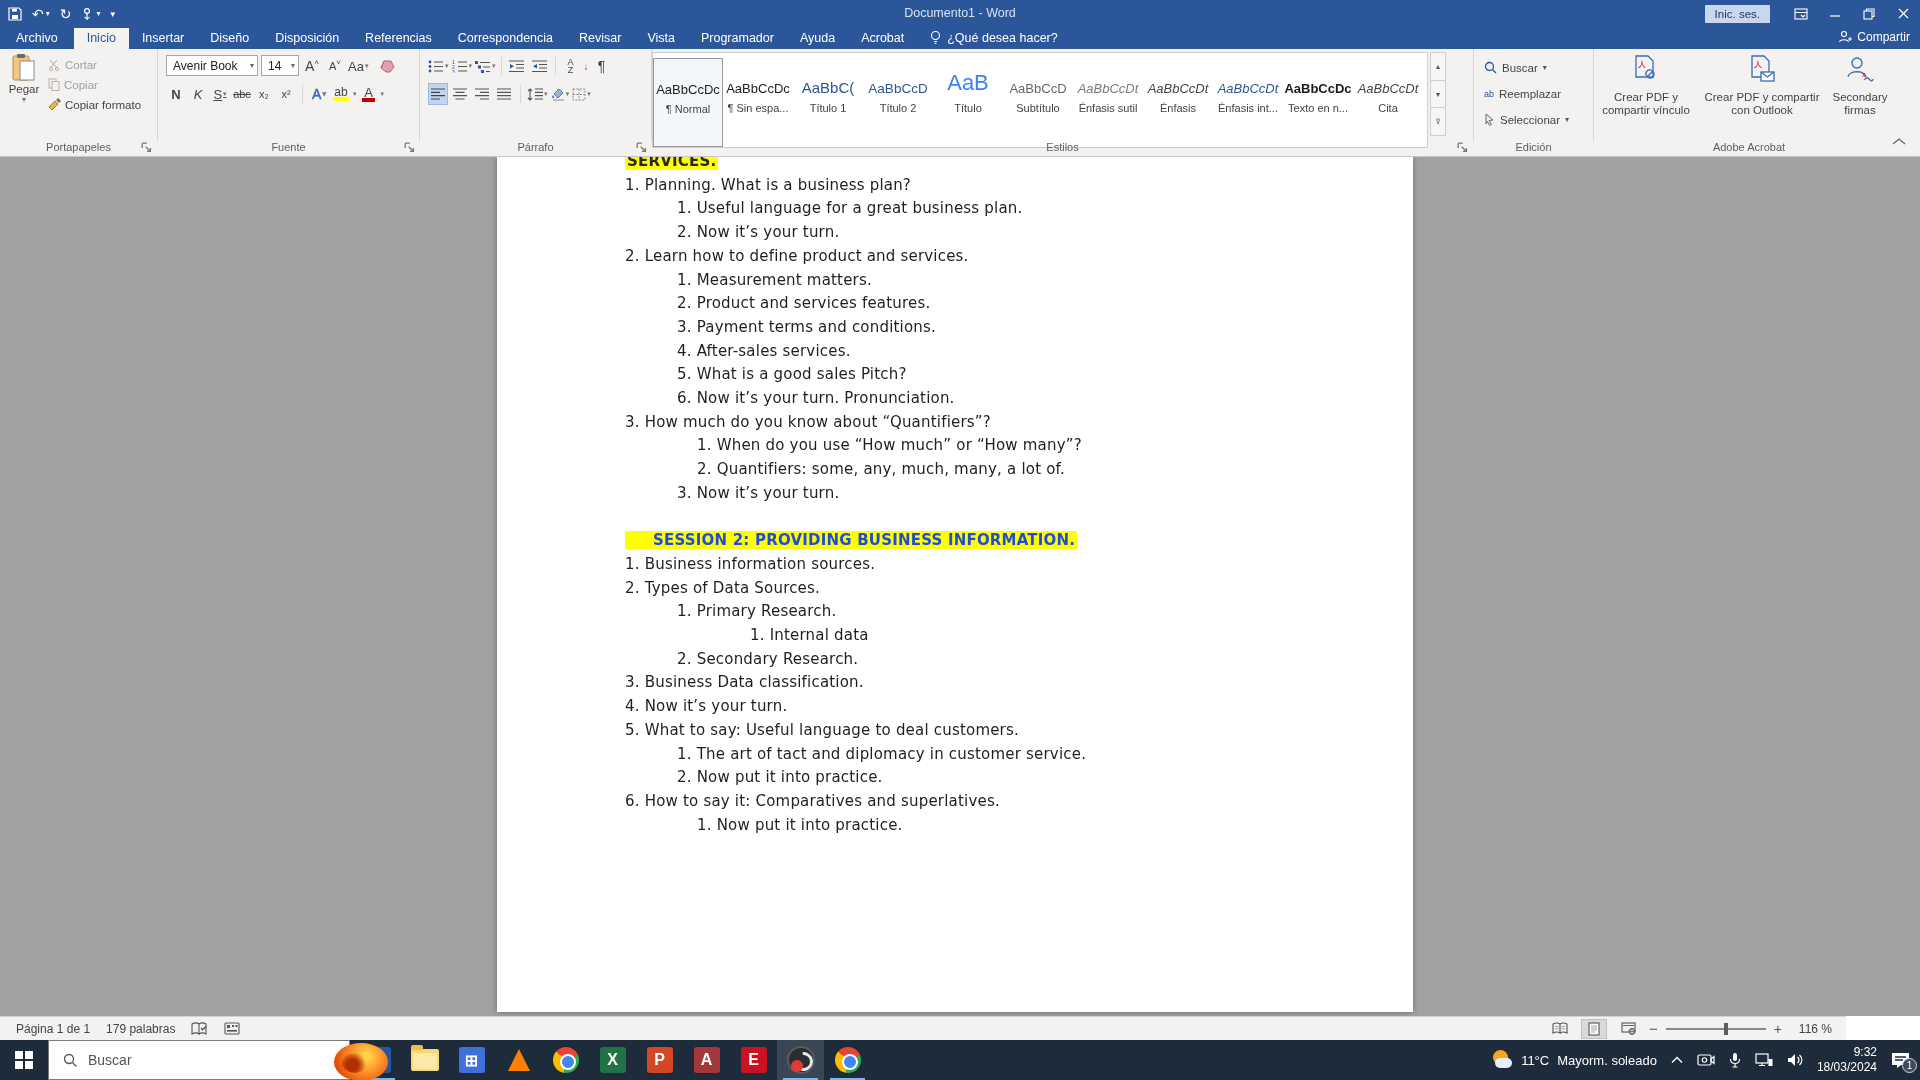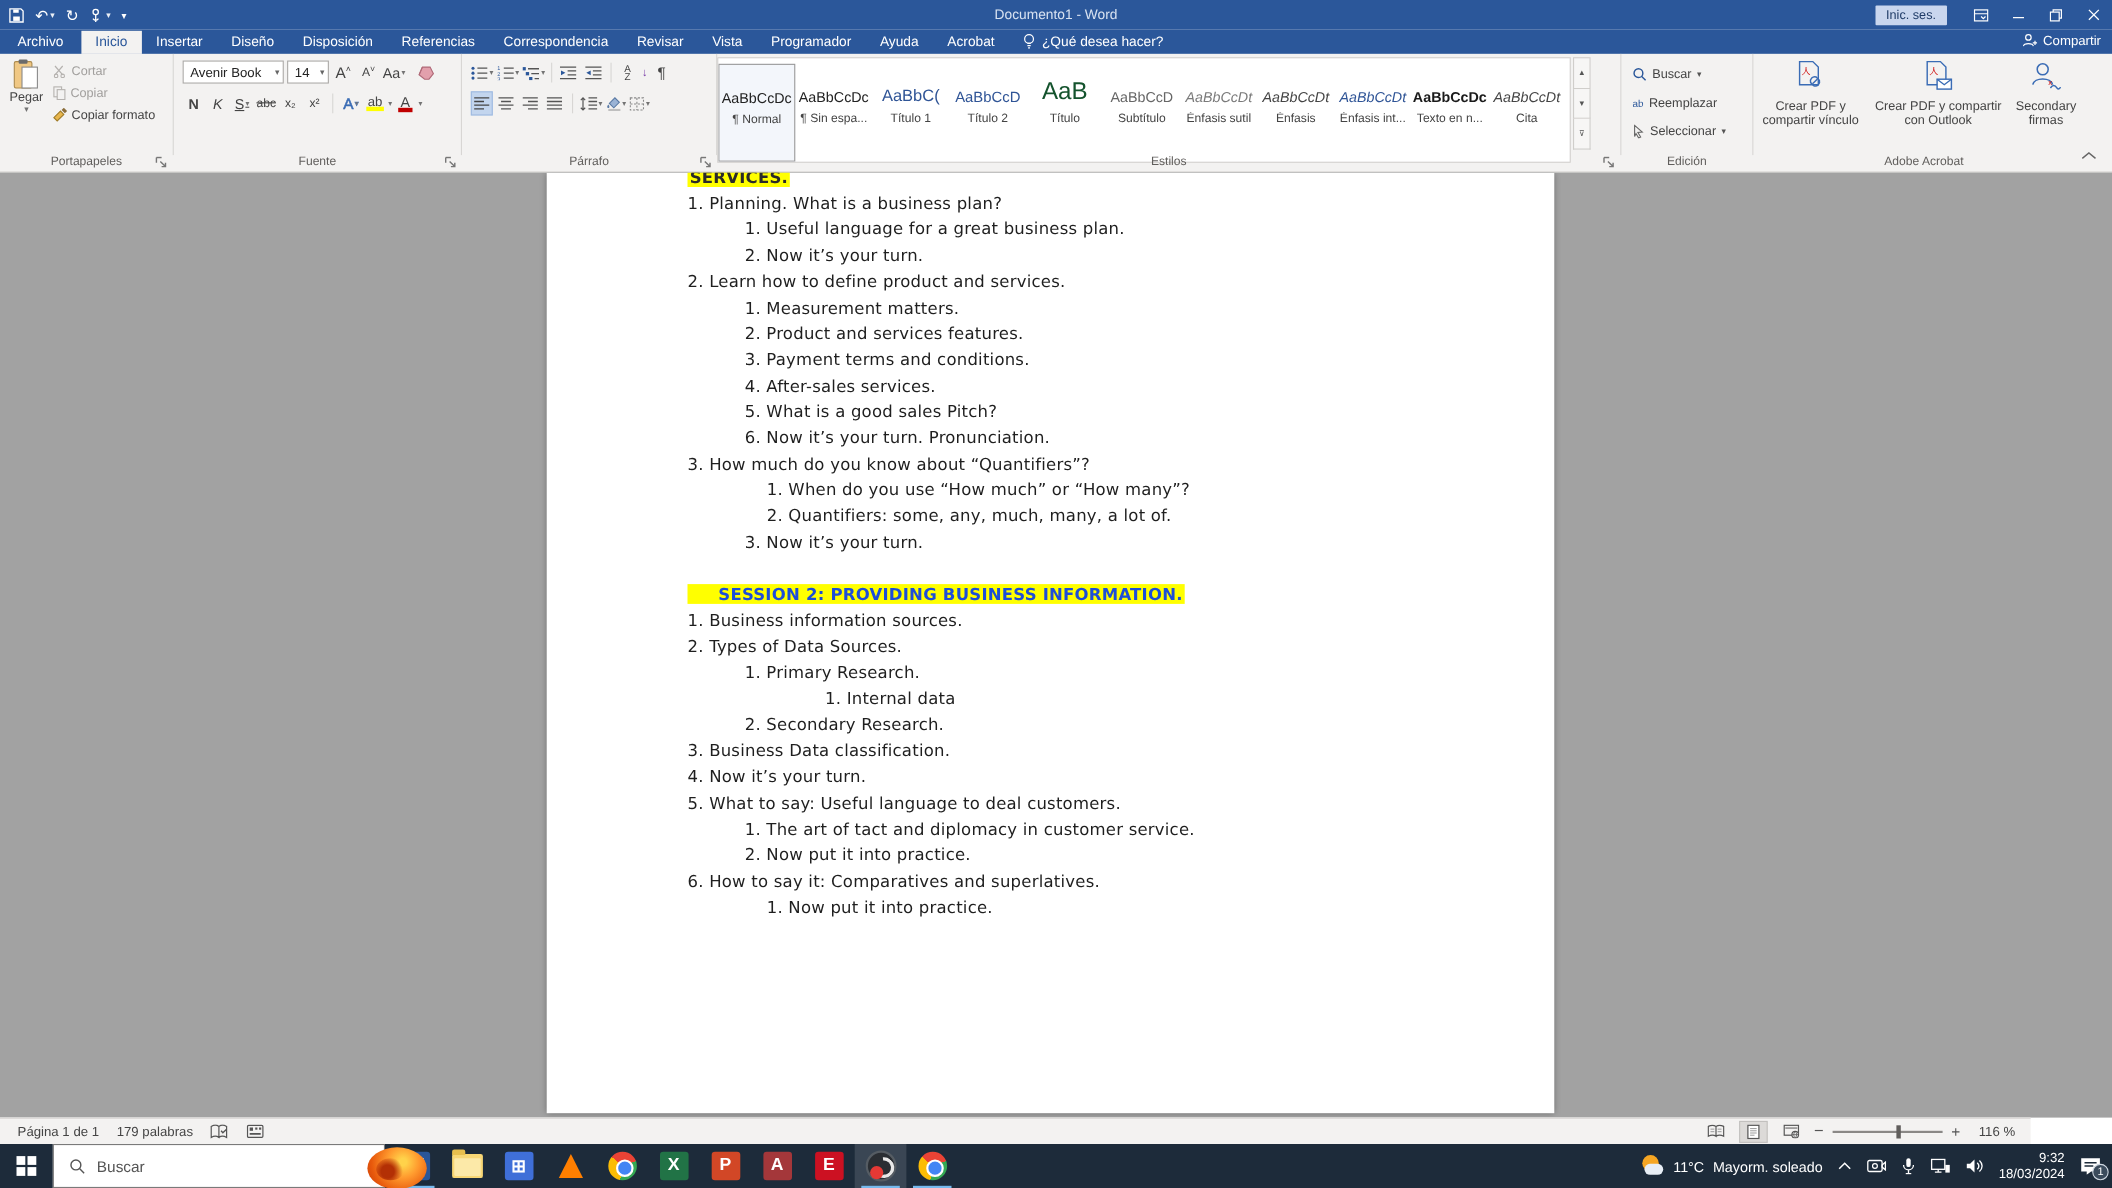--- a/index.html
+++ b/index.html
@@ -40,21 +40,21 @@
   
   #paste-btn { position:absolute; left:6px; top:4px; width:36px; height:84px; display:flex; flex-direction:column; align-items:center; font-size:11.5px; color:#444; }
   
   #styles-box { position:absolute; left:0; top:3px; width:776px; height:96px; background:#fff; border:1px solid #d0cecb; display:flex; overflow:hidden; }
   .style-item { width:70px; margin:5px 0 0 0; padding-top:4px; text-align:center; flex:0 0 70px; }
   .style-item .prev { height:34px; display:flex; align-items:flex-end; justify-content:center; font-size:13px; color:#222; white-space:nowrap; overflow:hidden; }
   .style-item .sname { font-size:11px; color:#444; margin-top:6px; white-space:nowrap; overflow:hidden; }
   .style-item.selected { border:1px solid #9a9a9a; background:#f3f6fb; }
   .prev.h1 { font-size:15px; color:#2f5496; }
   .prev.h2 { font-size:13.5px; color:#2f5496; }
-  .prev.title { font-size:22px; font-weight:300; color:#14532d; }
+  .prev.title { font-size:22px; font-weight:300; color:#3b82f6; }
   .prev.subtitle { color:#666; }
   .prev.subtle { font-style:italic; color:#7a7a7a; }
   .prev.emph { font-style:italic; color:#444; }
   .prev.intemph { font-style:italic; color:#2f5496; }
   .prev.strongx { font-weight:bold; color:#1a1a1a; }
   .prev.quote { font-style:italic; color:#444; }
   .gal-ctl { position:absolute; left:778px; top:3px; width:16px; height:84px; display:flex; flex-direction:column; }
   .gal-ctl div { flex:1; border:1px solid #d0cecb; border-top:none; background:#f7f6f5; font-size:7px; color:#555; display:flex; align-items:center; justify-content:center; }
   .gal-ctl div:first-child { border-top:1px solid #d0cecb; }
 

